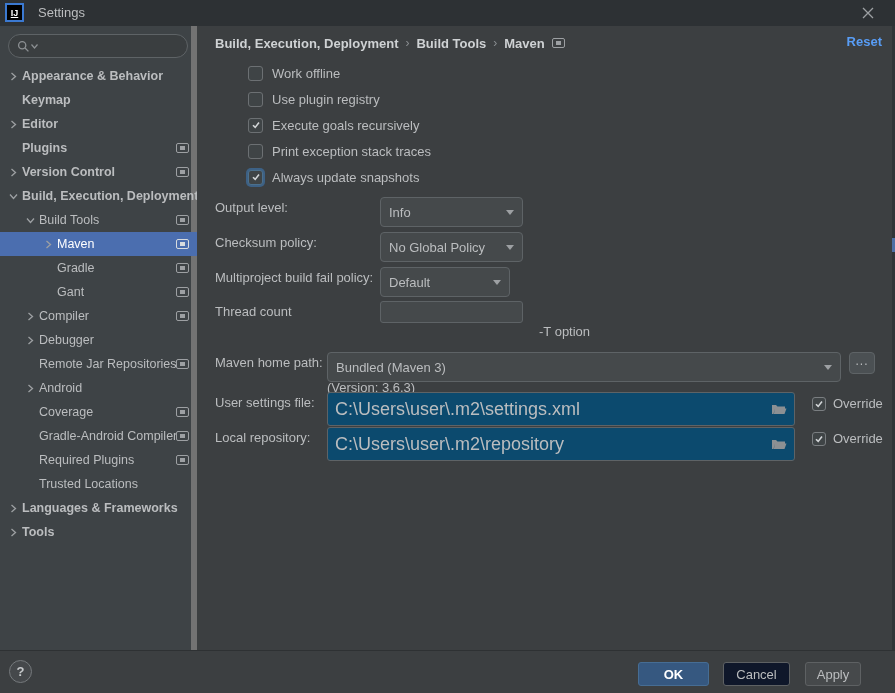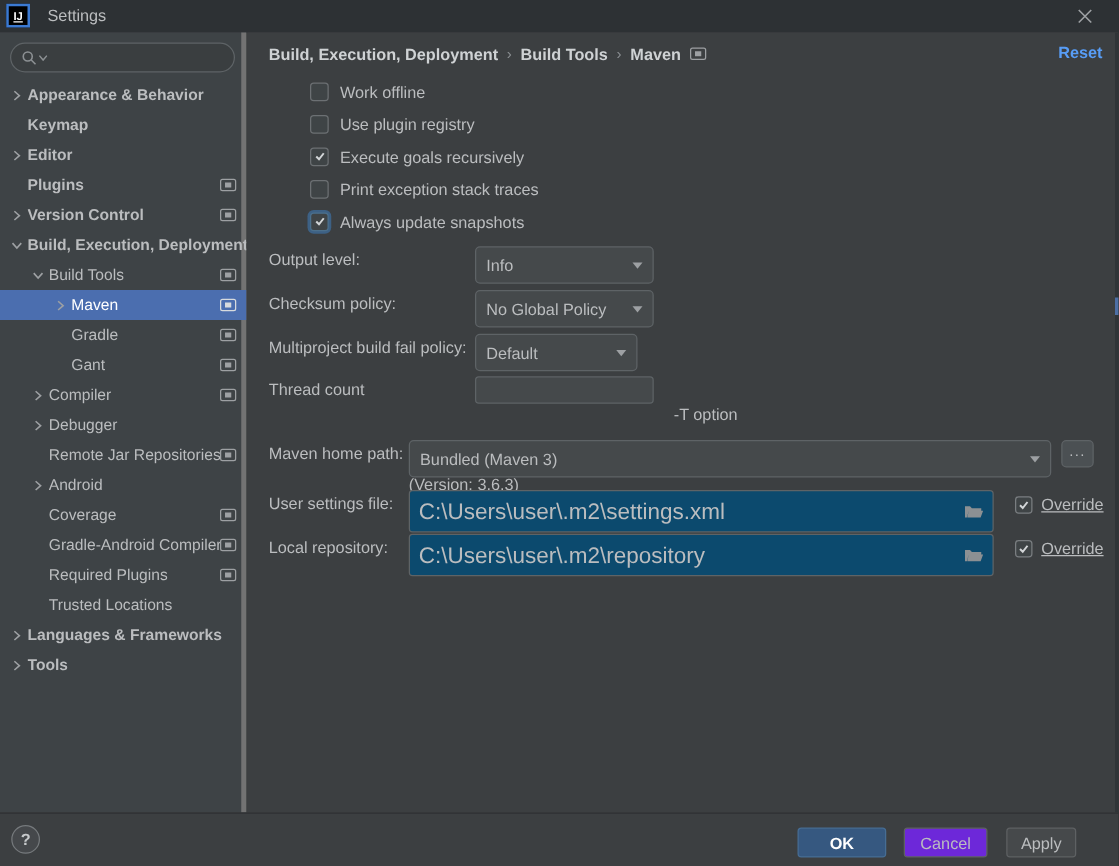--- a/index.html
+++ b/index.html
@@ -11,21 +11,21 @@
   .titlebar { position:absolute; left:0; top:0; width:895px; height:26px; background:#2D3134; }
   .logo { position:absolute; left:5px; top:3px; width:19px; height:19px; background:#000;
           border:2px solid #3B79D1; display:flex; align-items:center; justify-content:center;
           font-size:9px; font-weight:bold; color:#fff; letter-spacing:0; text-decoration:underline; }
   .win-title { position:absolute; left:38px; top:0; line-height:26px; color:#BBBDBF; }
   .close-btn { position:absolute; right:18px; top:4px; width:18px; height:18px; cursor:pointer;
                display:flex; align-items:center; justify-content:center; }
 
   
   .sidebar { position:absolute; left:0; top:26px; width:197px; height:624px; background:#3E4346;
-             border-right:4px solid #737373; }
+             border-right:6px solid #737373; }
   .searchbox { position:absolute; left:8px; top:8px; width:180px; height:24px; background:#3A3E40;
                border:1px solid #5E6366; border-radius:12px; display:flex; align-items:center; padding:0 8px; }
   .searchbox input { background:transparent; border:none; outline:none; color:#BBBDBF; width:120px;
                      font-family:inherit; font-size:12px; margin-left:4px; }
   .tree { position:absolute; left:0; top:38px; width:197px; }
   .trow { height:24px; display:flex; align-items:center; white-space:nowrap; cursor:pointer; }
   .trow .chev { width:14px; display:inline-flex; justify-content:center; flex:none; }
   .trow.lvl1 { padding-left:6px; }
   .trow.lvl2 { padding-left:23px; }
   .trow.lvl3 { padding-left:41px; }
@@ -64,38 +64,38 @@
                             display:flex; align-items:center; justify-content:center; }
   .arrow-sect .arrow-dn { margin-left:0; }
   .dots-btn { position:absolute; height:22px; width:26px; background:#4B5053; border:1px solid #5E6366;
               border-radius:4px; color:#BBBDBF; display:flex; align-items:center; justify-content:center;
               cursor:pointer; letter-spacing:1px; font-size:12px; padding-bottom:4px; }
   .note { position:absolute; height:20px; line-height:20px; }
 
   .pathfield { position:absolute; height:23px; background:#0c4a6e; border:1px solid #5E6366; border-radius:3px;
                display:flex; align-items:center; padding:16px 7px; font-size:18px; }
   .pathfield .folder { margin-left:auto; cursor:pointer; display:flex; align-items:center; }
-  .override { position:absolute; height:23px; display:flex; align-items:center; cursor:pointer;text-decoration:underline; }
+  .override { position:absolute; height:23px; display:flex; align-items:center; cursor:pointer; }
   .cb.small { width:14px; height:14px; border-color:#7A7E81; }
   .override .cb-label { margin-left:7px; }
 
   
   .edge-strip { position:absolute; left:892px; top:26px; width:3px; height:624px; background:#303437; }
   .edge-marker { position:absolute; left:892px; top:238px; width:3px; height:14px; background:#4D6FA5; }
 
   
   .footer { position:absolute; left:0; top:650px; width:895px; height:43px; background:#3C3F41;
             border-top:1px solid #2E3133; }
   .help-btn { position:absolute; left:9px; top:9px; width:23px; height:23px; border-radius:50%;
               background:#45484B; border:1px solid #75797C; color:#C6C9CB; display:flex; align-items:center;
               justify-content:center; font-size:13px; font-weight:bold; cursor:pointer; }
   .btn { position:absolute; top:11px; height:24px; border-radius:3px; display:flex; align-items:center;
          justify-content:center; cursor:pointer; font-size:13px; }
   .btn-ok { left:638px; width:71px; background:#365880; border:1px solid #466D94; color:#FFFFFF; font-weight:bold; }
-  .btn-cancel { left:723px; width:67px; background:#6d28d9; border:1px solid #5E6163; color:#BBBDBF; }
+  .btn-cancel { left:723px; width:67px; background:#0f172a; border:1px solid #5E6163; color:#BBBDBF; }
   .btn-apply { left:805px; width:56px; background:#46494B; border:1px solid #5E6163; color:#BBBDBF; }
 </style>
 </head>
 <body>
 
 <div class="window">
 
   <div class="titlebar">
     <div class="logo">IJ</div>
     <div class="win-title">Settings</div>

